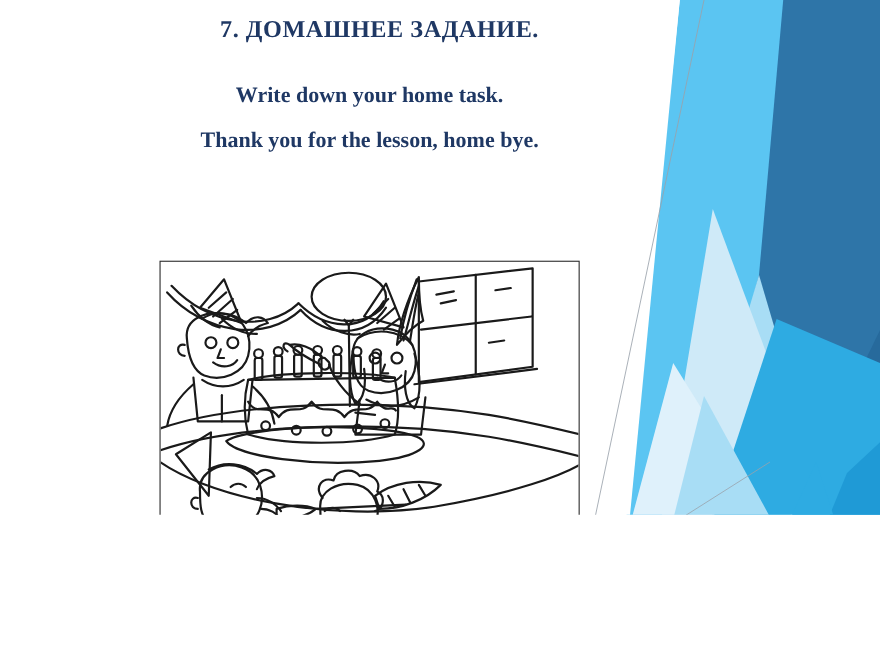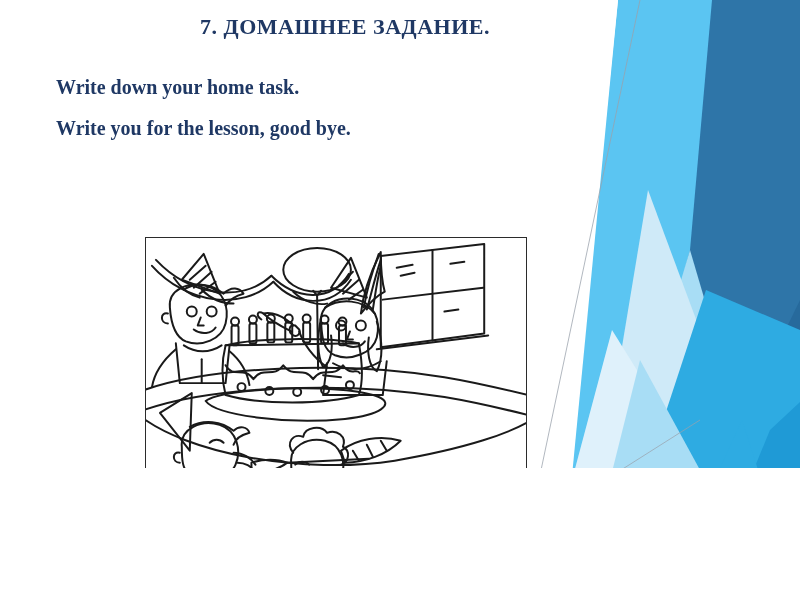--- a/index.html
+++ b/index.html
@@ -52,20 +52,21 @@
     left: 56px;
     width: 560px;
   }
   .body-line {
     font-family: "Liberation Serif", "DejaVu Serif", serif;
     font-weight: bold;
     font-size: 20px;
     line-height: 27px;
     color: #1f3864;
     margin: 0 0 14px 0;
+    text-align: center;
   }
   .body-line:last-child { margin-bottom: 0; }
 
   
   #picture-frame {
     position: absolute;
     left: 145px;
     top: 237px;
     width: 382px;
     height: 333px;
@@ -109,21 +110,21 @@
     <polygon points="640,360 700,470 650,600 580,600" fill="#a8ddf5"></polygon>
 
     <line x1="640" y1="0" x2="528" y2="532" stroke="#9aa2ab" stroke-width="0.9" opacity="0.85"></line>
     <line x1="700" y1="420" x2="520" y2="534" stroke="#9aa2ab" stroke-width="0.9" opacity="0.8"></line>
   </svg>
 
   <div id="slide-title">7. ДОМАШНЕЕ ЗАДАНИЕ.</div>
 
   <div id="body-text">
     <p class="body-line">Write down your home task.</p>
-    <p class="body-line">Write you for the lesson, good bye.</p>
+    <p class="body-line">Thank you for the lesson, home bye.</p>
   </div>
 
   <div id="picture-frame">
     <svg id="party-illustration" viewBox="0 0 382 333" preserveAspectRatio="none" aria-hidden="true">
       <g fill="none" stroke="#1a1a1a" stroke-width="2" stroke-linecap="round" stroke-linejoin="round">
 
         <path d="M6,28 C40,66 96,74 128,44"></path>
         <path d="M10,22 C44,58 96,66 126,38"></path>
         <path d="M128,44 C150,68 186,72 206,42"></path>
         <path d="M126,38 C150,62 186,66 204,36"></path>

